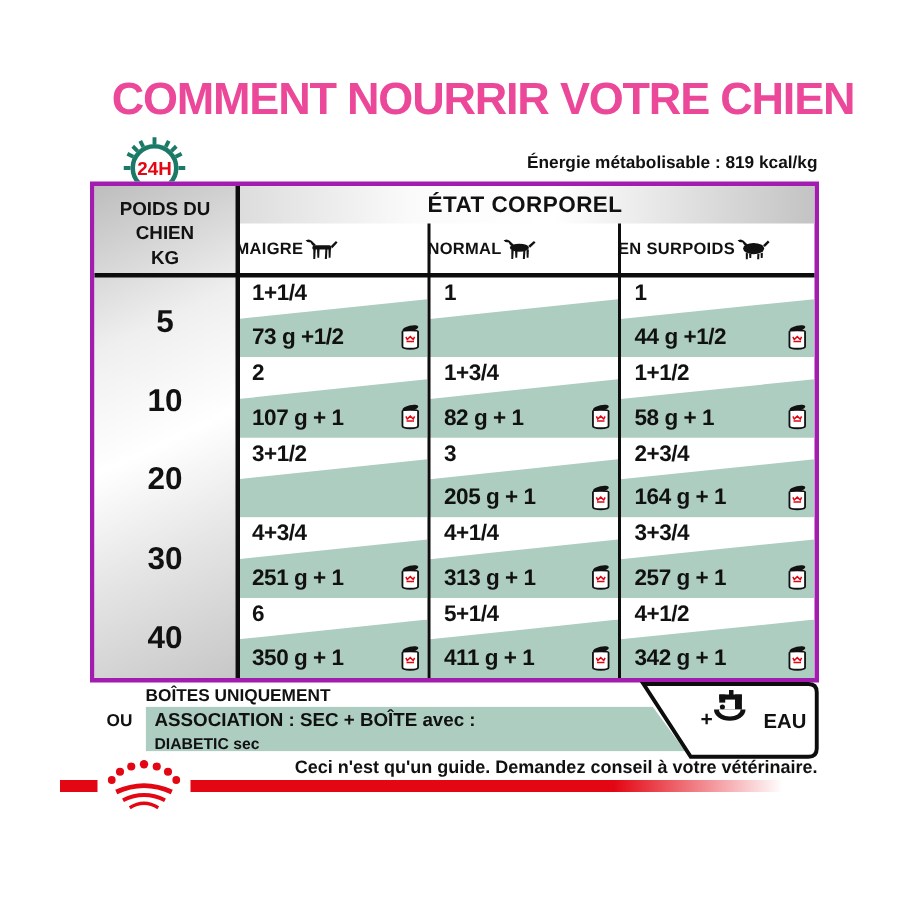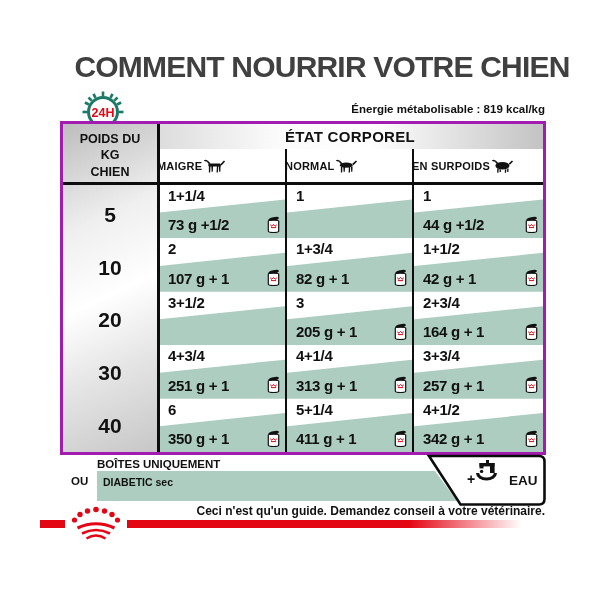--- a/index.html
+++ b/index.html
@@ -1,21 +1,21 @@
 <!DOCTYPE html>
 <html><head>
 <meta charset="utf-8">
 <style>
   html,body{margin:0;padding:0;background:#fff;}
   .page{position:relative;width:600px;height:600px;background:#fff;overflow:hidden;
         font-family:"Liberation Sans",sans-serif;color:#111;}
 
   
   .title{position:absolute;left:0;right:0;top:50px;text-align:center;
-         font-size:30px;font-weight:800;color:#404040;letter-spacing:-0.8px;padding-left:44px;}
+         font-size:30px;font-weight:800;color:#ec4899;letter-spacing:-0.8px;padding-left:44px;}
   .energy{position:absolute;right:55px;top:103px;font-size:11.5px;font-weight:700;}
   .badge24{position:absolute;left:82px;top:91px;width:42px;height:42px;}
 
   
   .table{position:absolute;left:60px;top:121px;width:486px;height:334px;
          border:3px solid #a21caf;box-sizing:border-box;background:#fff;}
   .leftcol{position:absolute;left:0;top:0;width:94px;height:100%;
            background:linear-gradient(155deg,#bdbdbd 0%,#efefef 30%,#ffffff 52%,#e6e6e6 72%,#c7c7c7 100%);
            display:flex;flex-direction:column;}
   .lc-head{height:58px;padding-top:7px;text-align:center;font-weight:700;
@@ -89,22 +89,22 @@
     <circle cx="21" cy="21" r="14.5" fill="#fff" stroke="#1b7a67" stroke-width="3"></circle>
     <text x="21" y="25.5" text-anchor="middle" font-size="12.5" font-weight="bold" fill="#e30613" font-family="Liberation Sans, sans-serif">24H</text>
   </svg>
 
   <div class="energy">Énergie métabolisable : 819 kcal/kg</div>
 
   <div class="table">
     <div class="leftcol">
       <div class="lc-head">
         <div>POIDS DU</div>
+        <div>CHIEN</div>
         <div>KG</div>
-        <div>CHIEN</div>
       </div>
       <div id="wcol" style="flex:1;display:flex;flex-direction:column;">
           <div class="wslot">5</div>
           <div class="wslot">10</div>
           <div class="wslot">20</div>
           <div class="wslot">30</div>
           <div class="wslot">40</div>
         </div>
     </div>
 
@@ -215,21 +215,21 @@
           <path d="M4.6 8.6 L5.5 10.4 L7.5 8.4 L9.5 10.4 L10.4 8.6" stroke="#e30613" stroke-width="1" fill="none"></path>
           <path d="M5 11.6 L10 11.6" stroke="#e30613" stroke-width="1" fill="none"></path>
         </svg>
       </div>
     </div>
 
     <div class="cell fg131">
       <div class="wedge"></div>
       <div class="pouch">1+1/2</div>
       <div class="mix">
-        <span class="mixtext">42 g + 1</span>
+        <span class="mixtext">58 g + 1</span>
         <svg width="15" height="18" viewBox="0 0 15 18">
           <ellipse cx="7.6" cy="3" rx="5.4" ry="1.9" fill="#111" transform="rotate(-13 7.6 3)"></ellipse>
           <path d="M2.3 5 C2.3 4 12.7 4 12.7 5 L12.7 15 C12.7 17 2.3 17 2.3 15 Z" fill="#fff" stroke="#111" stroke-width="1.2"></path>
           <path d="M4.6 8.6 L5.5 10.4 L7.5 8.4 L9.5 10.4 L10.4 8.6" stroke="#e30613" stroke-width="1" fill="none"></path>
           <path d="M5 11.6 L10 11.6" stroke="#e30613" stroke-width="1" fill="none"></path>
         </svg>
       </div>
     </div>
   </div>
         <div class="trow">
@@ -351,20 +351,21 @@
         </svg>
       </div>
     </div>
   </div>
       </div>
   </div>
 
   <div class="boites">BOÎTES UNIQUEMENT</div>
   <div class="ou">OU</div>
   <div class="greenbar">
+    <div class="assoc">ASSOCIATION : SEC + BOÎTE avec :</div>
     <div class="diab">DIABETIC sec</div>
   </div>
 
   <svg class="eaubox" viewBox="0 0 130 58">
     <path d="M9 5 H119 Q124.5 5 124.5 10.5 V48 Q124.5 53.5 119 53.5 H40.5 Z" fill="#fff" stroke="#0d0d0d" stroke-width="2.6"></path>
     <text x="47" y="33" font-size="14" font-weight="bold" fill="#111" font-family="Liberation Sans, sans-serif">+</text>
     <g fill="#111" transform="translate(58,9)">
       <rect x="8" y="0" width="3" height="3.4"></rect>
       <rect x="1.5" y="3" width="15" height="3.4"></rect>
       <rect x="12" y="3" width="4.6" height="10"></rect>

